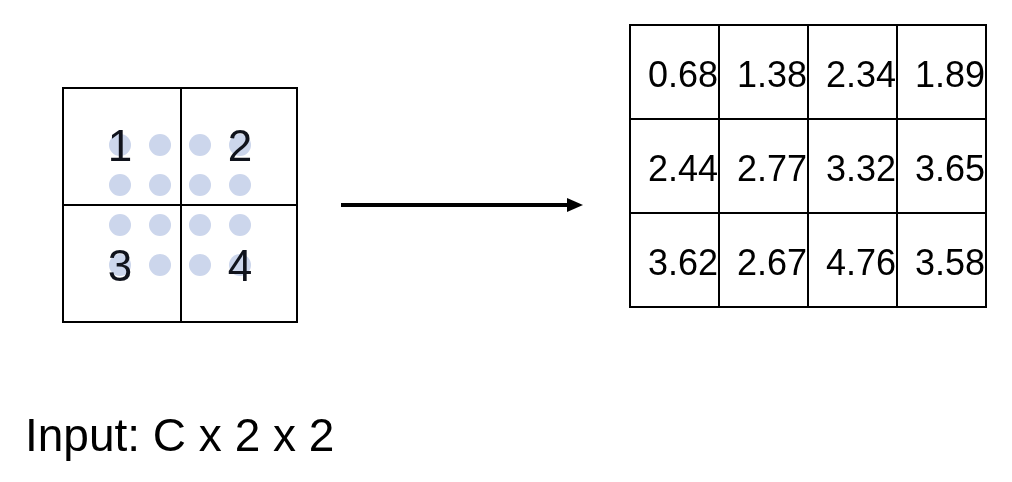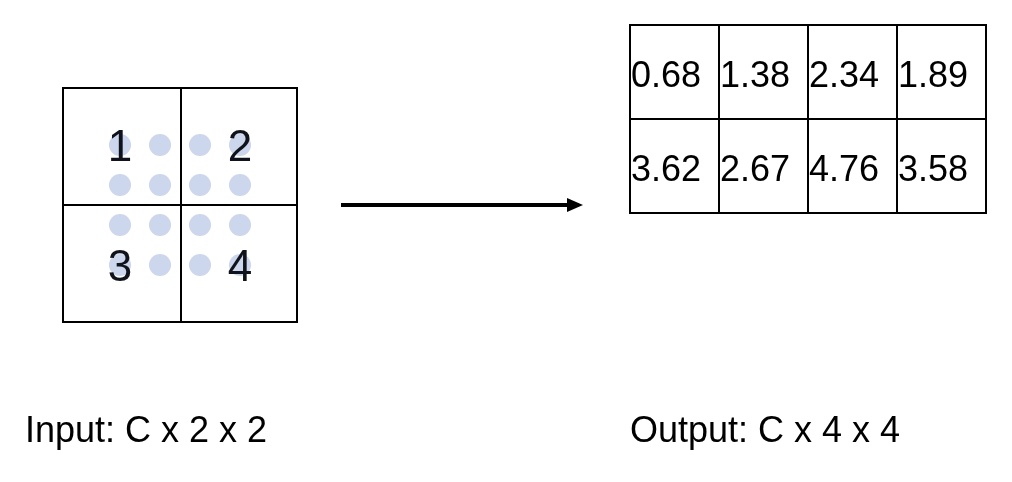--- a/index.html
+++ b/index.html
@@ -64,31 +64,31 @@
   .arrow{position:absolute;left:341px;top:195px;}
 
   
   .output-grid{
     position:absolute;left:629px;top:24px;
     border-collapse:collapse;
   }
   .output-grid td{
     width:87px;height:87px;
     border:2px solid var(--line);
-    text-align:left;vertical-align:middle;
+    text-align:right;vertical-align:middle;
     font-size:36px;
     padding:5px 0 0 0;
     color:var(--ink);
     background:#ffffff;
   }
 
   
   .caption{
     position:absolute;top:410px;
-    font-size:36px;line-height:1.1;
+    font-size:46px;line-height:1.1;
     color:var(--ink);
     white-space:nowrap;
   }
   .caption-input{left:25px;}
   .caption-output{left:630px;}
 </style>
 </head>
 <body>
 
 <div class="canvas">
@@ -129,24 +129,29 @@
 
   <table class="output-grid">
     <tbody>
       <tr>
         <td>0.68</td>
         <td>1.38</td>
         <td>2.34</td>
         <td>1.89</td>
       </tr>
       <tr>
+        <td>2.44</td>
+        <td>2.77</td>
+        <td>3.32</td>
+        <td>3.65</td>
+      </tr>
+      <tr>
         <td>3.62</td>
         <td>2.67</td>
         <td>4.76</td>
         <td>3.58</td>
       </tr>
     </tbody>
   </table>
 
   <div class="caption caption-input">Input: C x 2 x 2</div>
-  <div class="caption caption-output">Output: C x 4 x 4</div>
 
 </div>
 
 </body></html>

